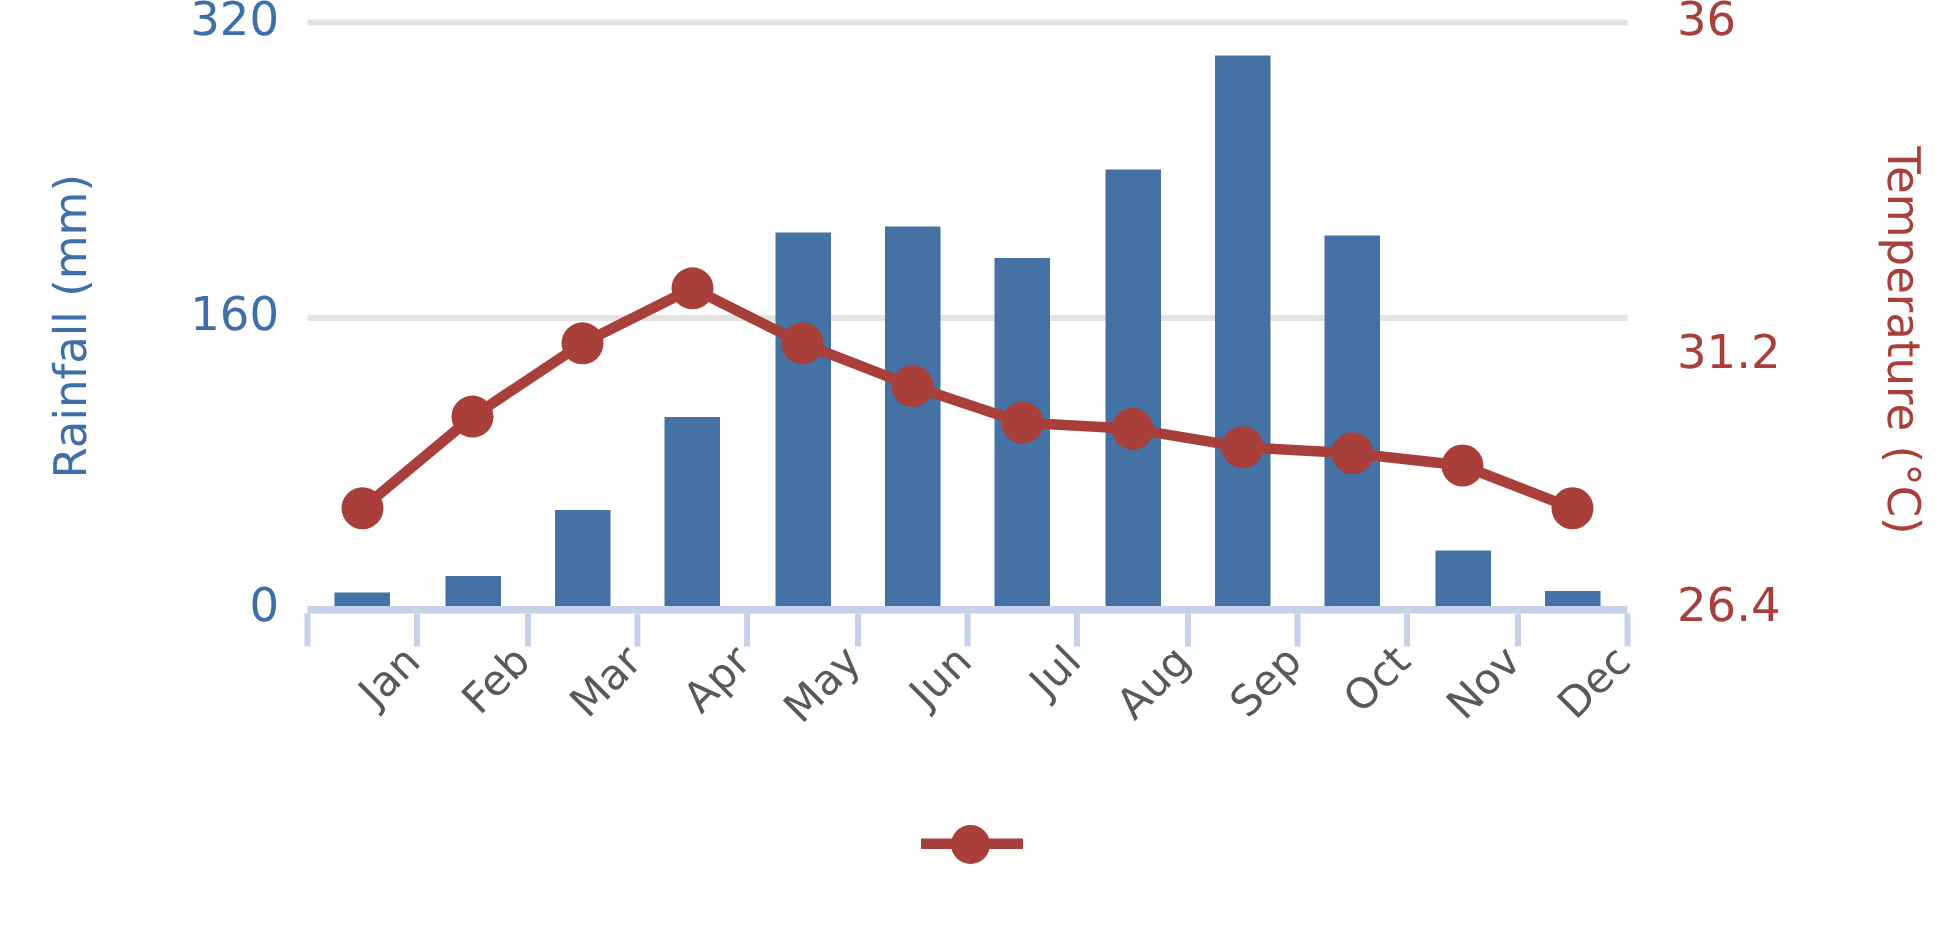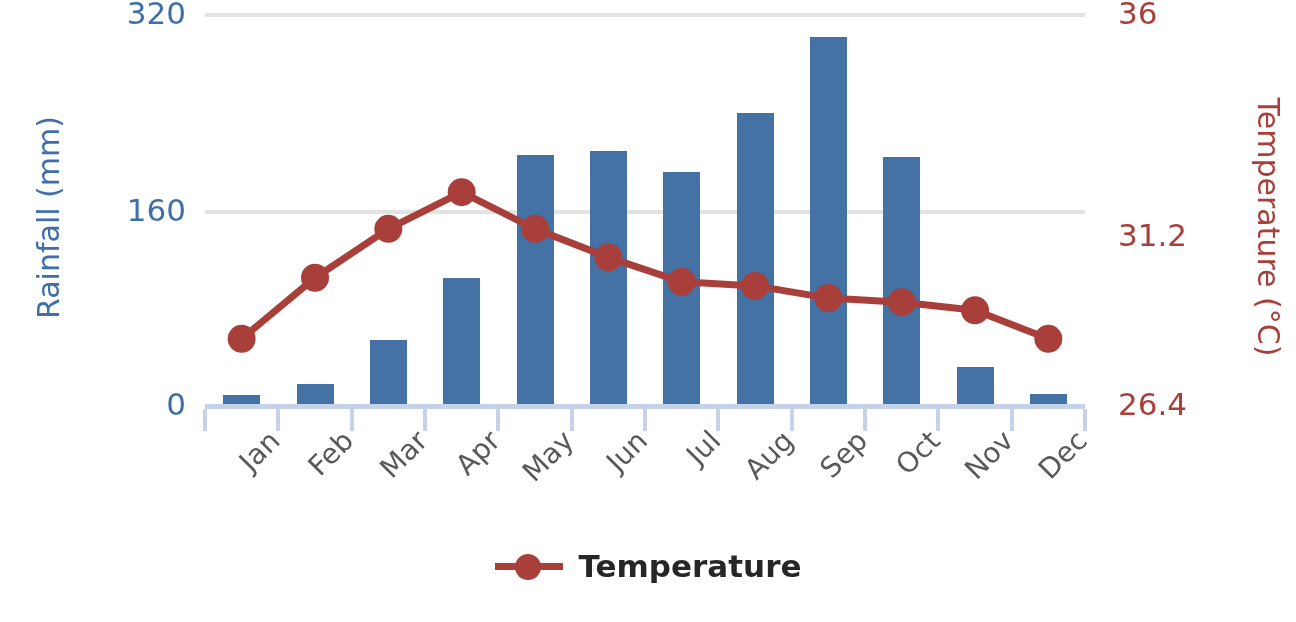--- a/index.html
+++ b/index.html
@@ -142,21 +142,20 @@
       <circle cx="974.9999999999999" cy="310.32291666666663" r="14" fill="#A93F3A"></circle>
       <circle cx="1048.3333333333333" cy="338.83333333333326" r="14" fill="#A93F3A"></circle>
     </svg>
 
   <div class="legend">
     <div class="legend-item">
       <span class="lg-line">
         <span class="seg"></span>
           <span class="dot"></span>
       </span>
-      <span class="legend-label">Temperature</span>
     </div>
   </div>
 
 <div class="xlabel-wrap" style="left: 263.667px;">
       <div class="xlabel" style="right: 0px;">Jan</div>
     </div>
     <div class="xlabel-wrap" style="left: 337px;">
       <div class="xlabel" style="right: 0px;">Feb</div>
     </div>
     <div class="xlabel-wrap" style="left: 410.333px;">

